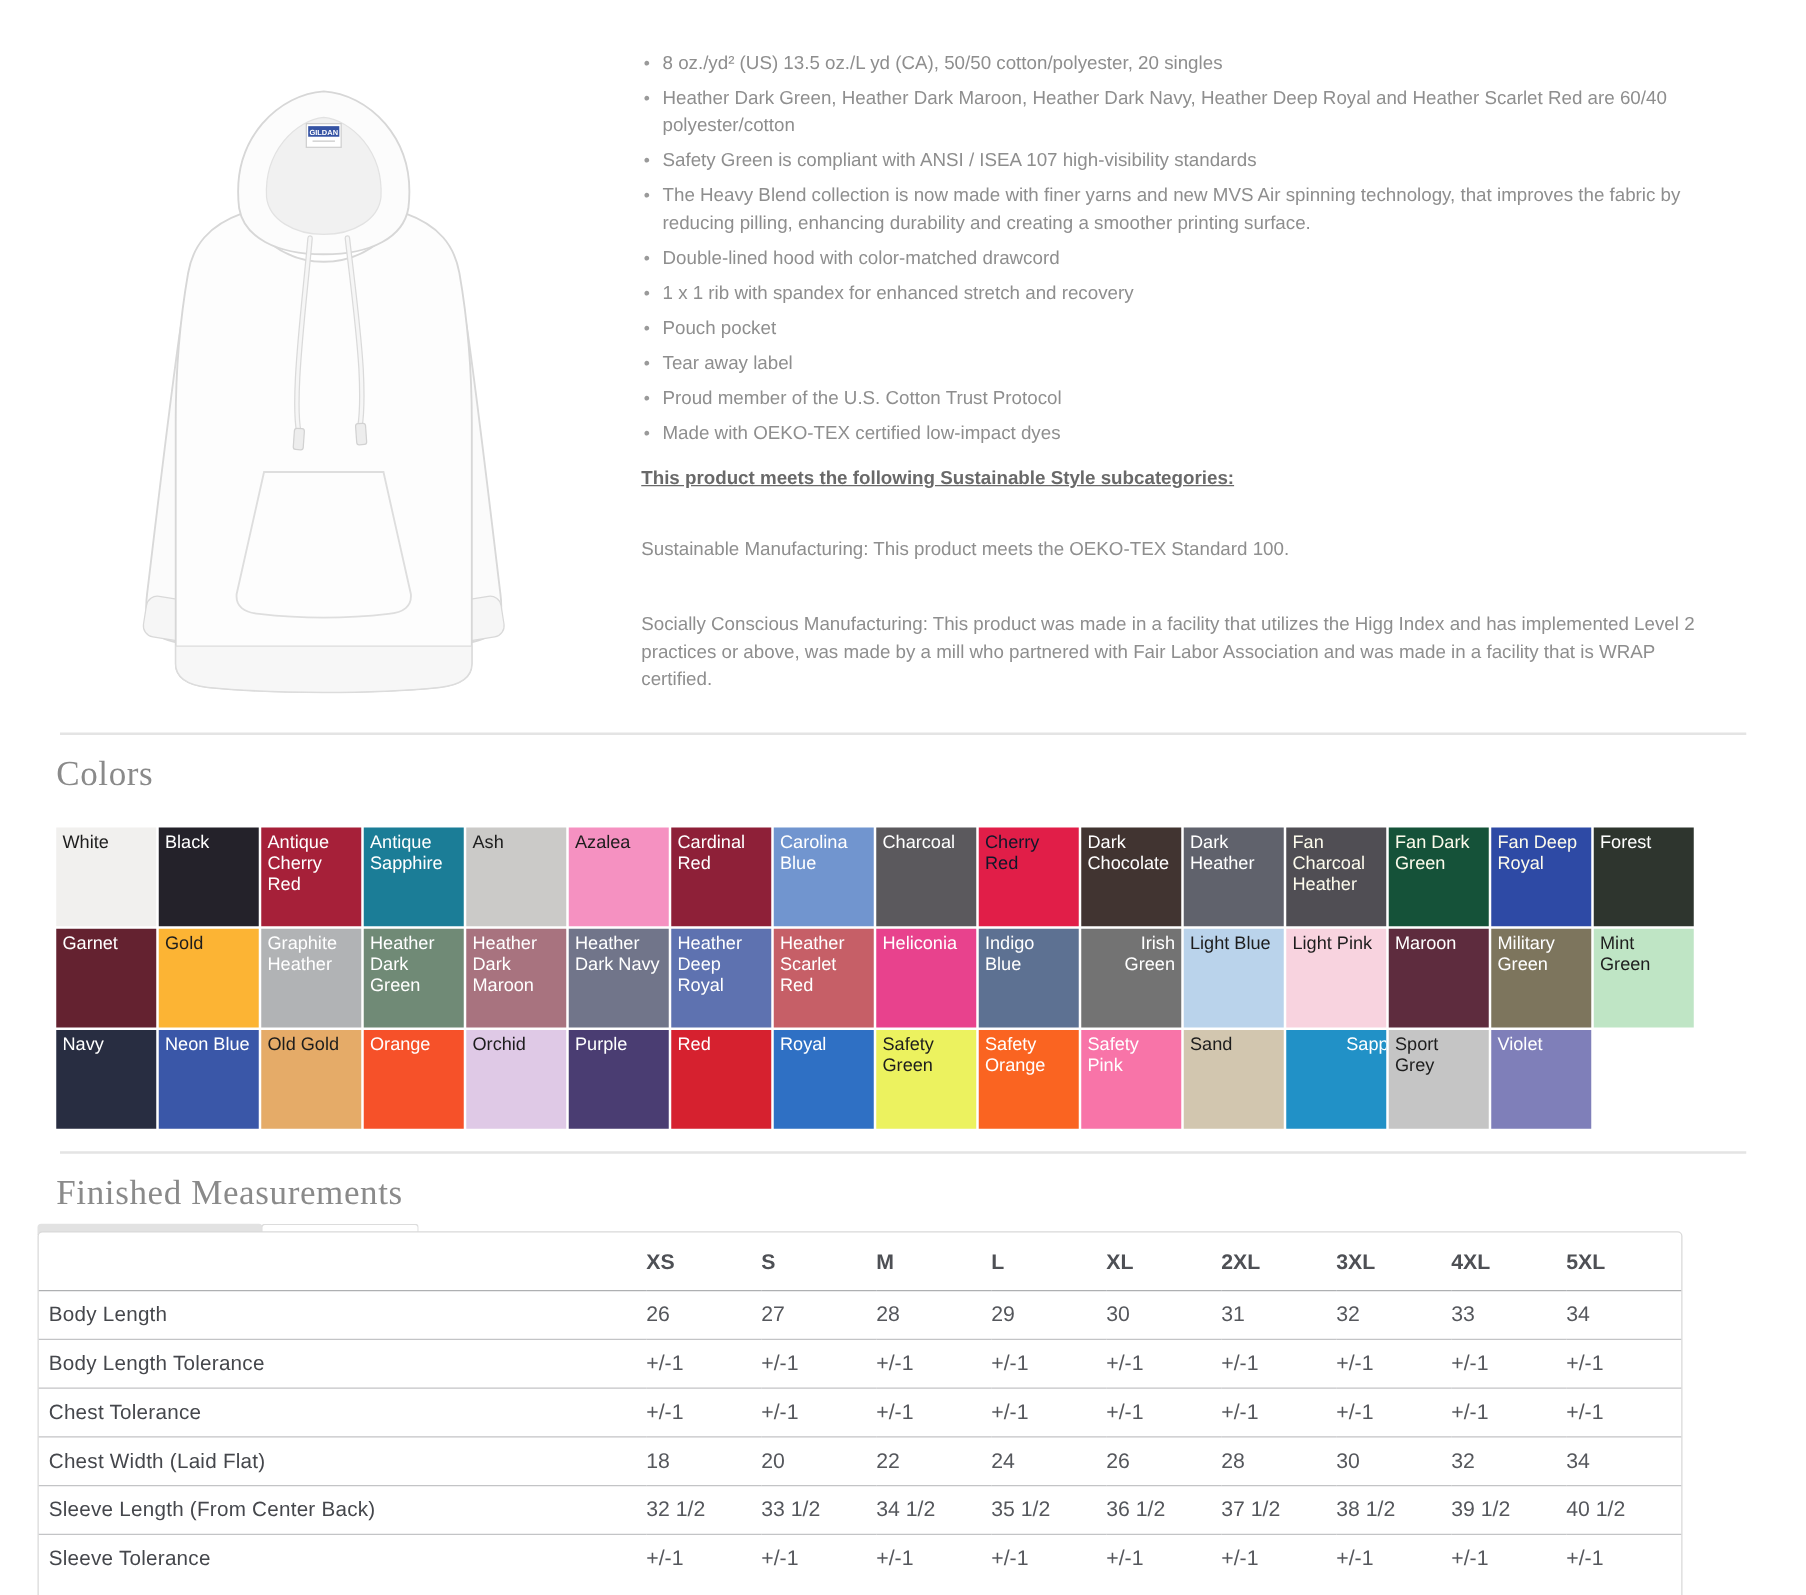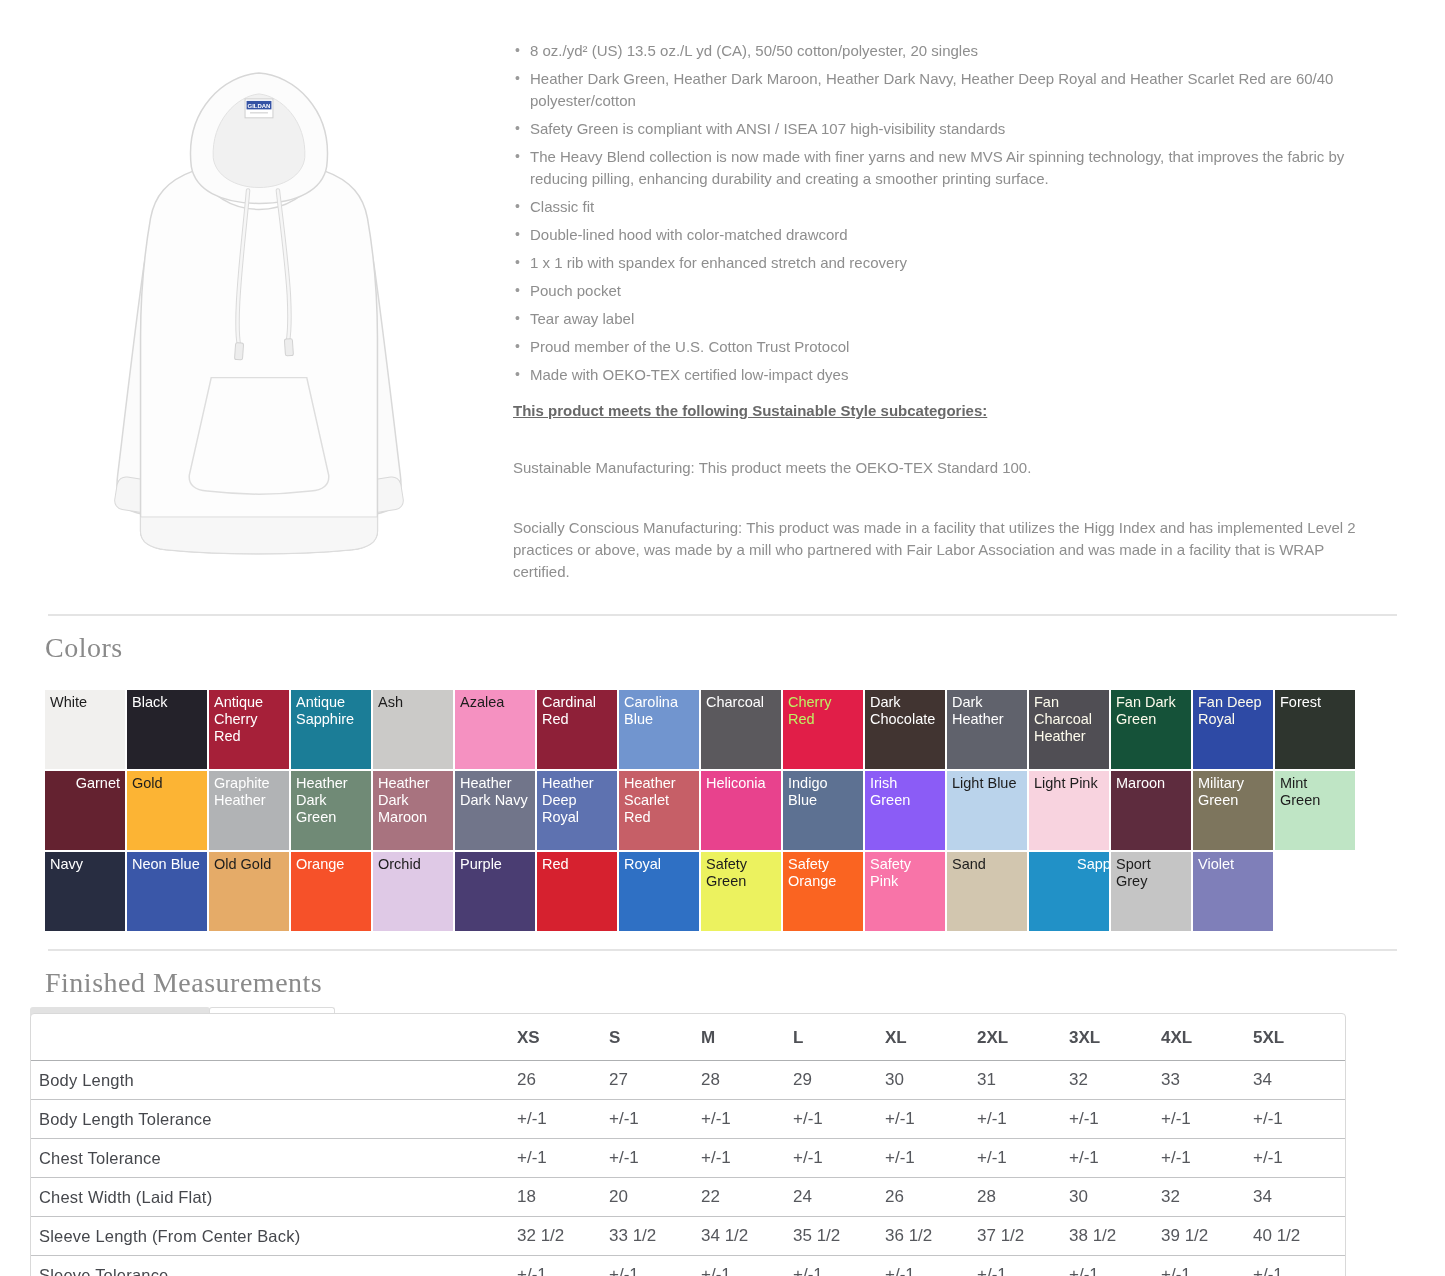--- a/index.html
+++ b/index.html
@@ -83,21 +83,20 @@
         <rect x="241" y="299" width="8" height="17" rx="2" transform="rotate(-4 245 307)" fill="#ededed" stroke="#d2d2d2"></rect>
       </svg>
     </div>
 
     <div class="info">
       <ul class="bullets bullets-1" id="bullets-1">
           <li>8 oz./yd² (US) 13.5 oz./L yd (CA), 50/50 cotton/polyester, 20 singles</li>
           <li>Heather Dark Green, Heather Dark Maroon, Heather Dark Navy, Heather Deep Royal and Heather Scarlet Red are 60/40 polyester/cotton</li>
           <li>Safety Green is compliant with ANSI / ISEA 107 high-visibility standards</li>
           <li>The Heavy Blend collection is now made with finer yarns and new MVS Air spinning technology, that improves the fabric by reducing pilling, enhancing durability and creating a smoother printing surface.</li>
-          <li>Classic fit</li>
           <li>Double-lined hood with color-matched drawcord</li>
           <li>1 x 1 rib with spandex for enhanced stretch and recovery</li>
           <li>Pouch pocket</li>
           <li>Tear away label</li>
         </ul>
       <ul class="bullets bullets-2" id="bullets-2">
           <li>Proud member of the U.S. Cotton Trust Protocol</li>
           <li>Made with OEKO-TEX certified low-impact dyes</li>
         </ul>
       <div class="sustain-head">This product meets the following Sustainable Style subcategories:</div>
@@ -112,38 +111,38 @@
   <div class="color-grid" id="color-grid">
       <div class="swatch" title="White" style="background: rgb(241, 240, 238); color: rgb(29, 29, 29);"><span>White</span></div>
       <div class="swatch" title="Black" style="background: rgb(36, 34, 42); color: rgb(255, 255, 255);"><span>Black</span></div>
       <div class="swatch" title="Antique Cherry Red" style="background: rgb(166, 32, 57); color: rgb(255, 255, 255);"><span>Antique Cherry Red</span></div>
       <div class="swatch" title="Antique Sapphire" style="background: rgb(27, 125, 151); color: rgb(255, 255, 255);"><span>Antique Sapphire</span></div>
       <div class="swatch" title="Ash" style="background: rgb(203, 202, 200); color: rgb(29, 29, 29);"><span>Ash</span></div>
       <div class="swatch" title="Azalea" style="background: rgb(245, 145, 193); color: rgb(29, 29, 29);"><span>Azalea</span></div>
       <div class="swatch" title="Cardinal Red" style="background: rgb(142, 32, 56); color: rgb(255, 255, 255);"><span>Cardinal Red</span></div>
       <div class="swatch" title="Carolina Blue" style="background: rgb(113, 149, 207); color: rgb(255, 255, 255);"><span>Carolina Blue</span></div>
       <div class="swatch" title="Charcoal" style="background: rgb(91, 89, 93); color: rgb(255, 255, 255);"><span>Charcoal</span></div>
-      <div class="swatch" title="Cherry Red" style="background: rgb(225, 30, 72); color: #bef264;"><span>Cherry Red</span></div>
+      <div class="swatch" title="Cherry Red" style="background: rgb(225, 30, 72); color: #0f172a;"><span>Cherry Red</span></div>
       <div class="swatch" title="Dark Chocolate" style="background: rgb(65, 52, 49); color: rgb(255, 255, 255);"><span>Dark Chocolate</span></div>
       <div class="swatch" title="Dark Heather" style="background: rgb(96, 98, 108); color: rgb(255, 255, 255);"><span>Dark Heather</span></div>
       <div class="swatch" title="Fan Charcoal Heather" style="background: rgb(80, 78, 84); color: rgb(253, 251, 236);"><span>Fan Charcoal Heather</span></div>
       <div class="swatch" title="Fan Dark Green" style="background: rgb(21, 82, 57); color: rgb(253, 251, 236);"><span>Fan Dark Green</span></div>
       <div class="swatch" title="Fan Deep Royal" style="background: rgb(46, 74, 165); color: rgb(253, 251, 236);"><span>Fan Deep Royal</span></div>
       <div class="swatch" title="Forest" style="background: rgb(46, 53, 46); color: rgb(255, 255, 255);"><span>Forest</span></div>
-      <div class="swatch" title="Garnet" style="background: rgb(100, 34, 48); color: rgb(255, 255, 255); text-align: right;"><span>Garnet</span></div>
+      <div class="swatch" title="Garnet" style="background: rgb(100, 34, 48); color: rgb(255, 255, 255);"><span>Garnet</span></div>
       <div class="swatch" title="Gold" style="background: rgb(252, 180, 52); color: rgb(29, 29, 29);"><span>Gold</span></div>
       <div class="swatch" title="Graphite Heather" style="background: rgb(177, 179, 181); color: rgb(255, 255, 255);"><span>Graphite Heather</span></div>
       <div class="swatch" title="Heather Dark Green" style="background: rgb(112, 138, 118); color: rgb(255, 255, 255);"><span>Heather Dark Green</span></div>
       <div class="swatch" title="Heather Dark Maroon" style="background: rgb(168, 115, 127); color: rgb(255, 255, 255);"><span>Heather Dark Maroon</span></div>
       <div class="swatch" title="Heather Dark Navy" style="background: rgb(113, 117, 138); color: rgb(255, 255, 255);"><span>Heather Dark Navy</span></div>
       <div class="swatch" title="Heather Deep Royal" style="background: rgb(94, 114, 176); color: rgb(255, 255, 255);"><span>Heather Deep Royal</span></div>
       <div class="swatch" title="Heather Scarlet Red" style="background: rgb(198, 95, 103); color: rgb(255, 255, 255);"><span>Heather Scarlet Red</span></div>
       <div class="swatch" title="Heliconia" style="background: rgb(232, 66, 141); color: rgb(255, 255, 255);"><span>Heliconia</span></div>
       <div class="swatch" title="Indigo Blue" style="background: rgb(93, 113, 146); color: rgb(255, 255, 255);"><span>Indigo Blue</span></div>
-      <div class="swatch" title="Irish Green" style="background: #8b5cf6; color: rgb(255, 255, 255);"><span>Irish Green</span></div>
+      <div class="swatch" title="Irish Green" style="background: #737373; color: rgb(255, 255, 255); text-align: right;"><span>Irish Green</span></div>
       <div class="swatch" title="Light Blue" style="background: rgb(186, 211, 235); color: rgb(29, 29, 29);"><span>Light Blue</span></div>
       <div class="swatch" title="Light Pink" style="background: rgb(248, 211, 223); color: rgb(29, 29, 29);"><span>Light Pink</span></div>
       <div class="swatch" title="Maroon" style="background: rgb(94, 44, 62); color: rgb(255, 255, 255);"><span>Maroon</span></div>
       <div class="swatch" title="Military Green" style="background: rgb(125, 117, 93); color: rgb(255, 255, 255);"><span>Military Green</span></div>
       <div class="swatch" title="Mint Green" style="background: rgb(191, 229, 197); color: rgb(29, 29, 29);"><span>Mint Green</span></div>
       <div class="swatch" title="Navy" style="background: rgb(40, 45, 65); color: rgb(255, 255, 255);"><span>Navy</span></div>
       <div class="swatch" title="Neon Blue" style="background: rgb(58, 87, 168); color: rgb(255, 255, 255);"><span>Neon Blue</span></div>
       <div class="swatch" title="Old Gold" style="background: rgb(229, 171, 104); color: rgb(29, 29, 29);"><span>Old Gold</span></div>
       <div class="swatch" title="Orange" style="background: rgb(246, 81, 41); color: rgb(255, 255, 255);"><span>Orange</span></div>
       <div class="swatch" title="Orchid" style="background: rgb(223, 201, 230); color: rgb(29, 29, 29);"><span>Orchid</span></div>

